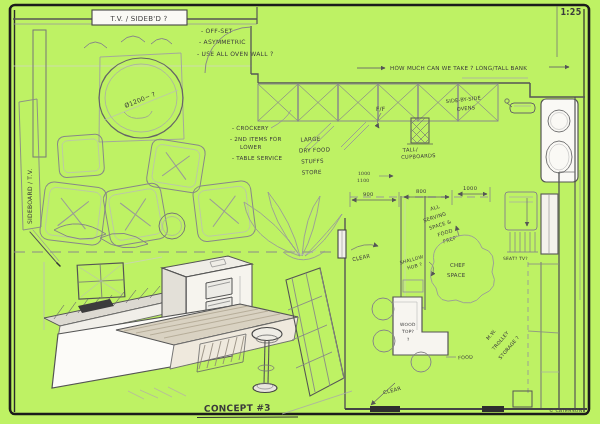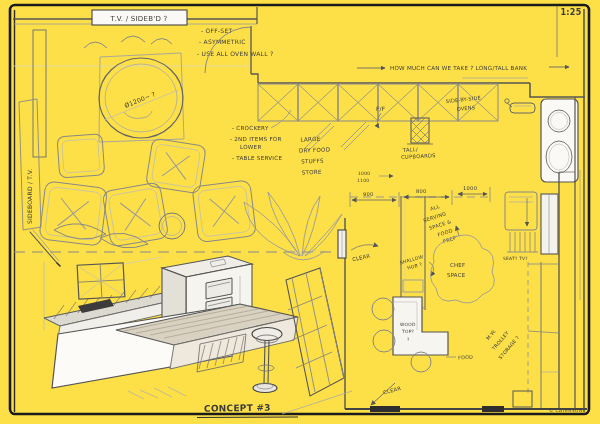--- a/index.html
+++ b/index.html
@@ -1,16 +1,16 @@
 <!DOCTYPE html>
 <html><head>
 <meta charset="utf-8">
 <style>
   html,body{margin:0;padding:0;background:#e8e6e1;}
-  .sheet{position:relative;width:600px;height:424px;background:#fde047;overflow:hidden;
+  .sheet{position:relative;width:600px;height:424px;background:#bef264;overflow:hidden;
          font-family:"DejaVu Sans",sans-serif;}
   svg{position:absolute;left:0;top:0;}
   .t{font-family:"DejaVu Sans",sans-serif;fill:#3b3b3b;letter-spacing:.25px;}
 </style>
 </head>
 <body>
 
 <div class="sheet">
 <svg width="600" height="424" viewBox="0 0 600 424">
   <defs>

